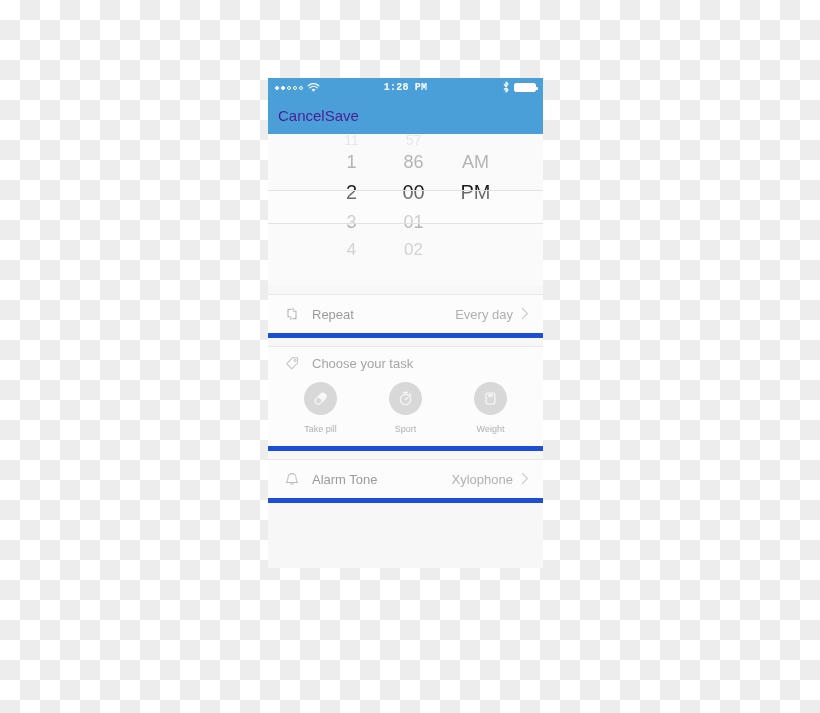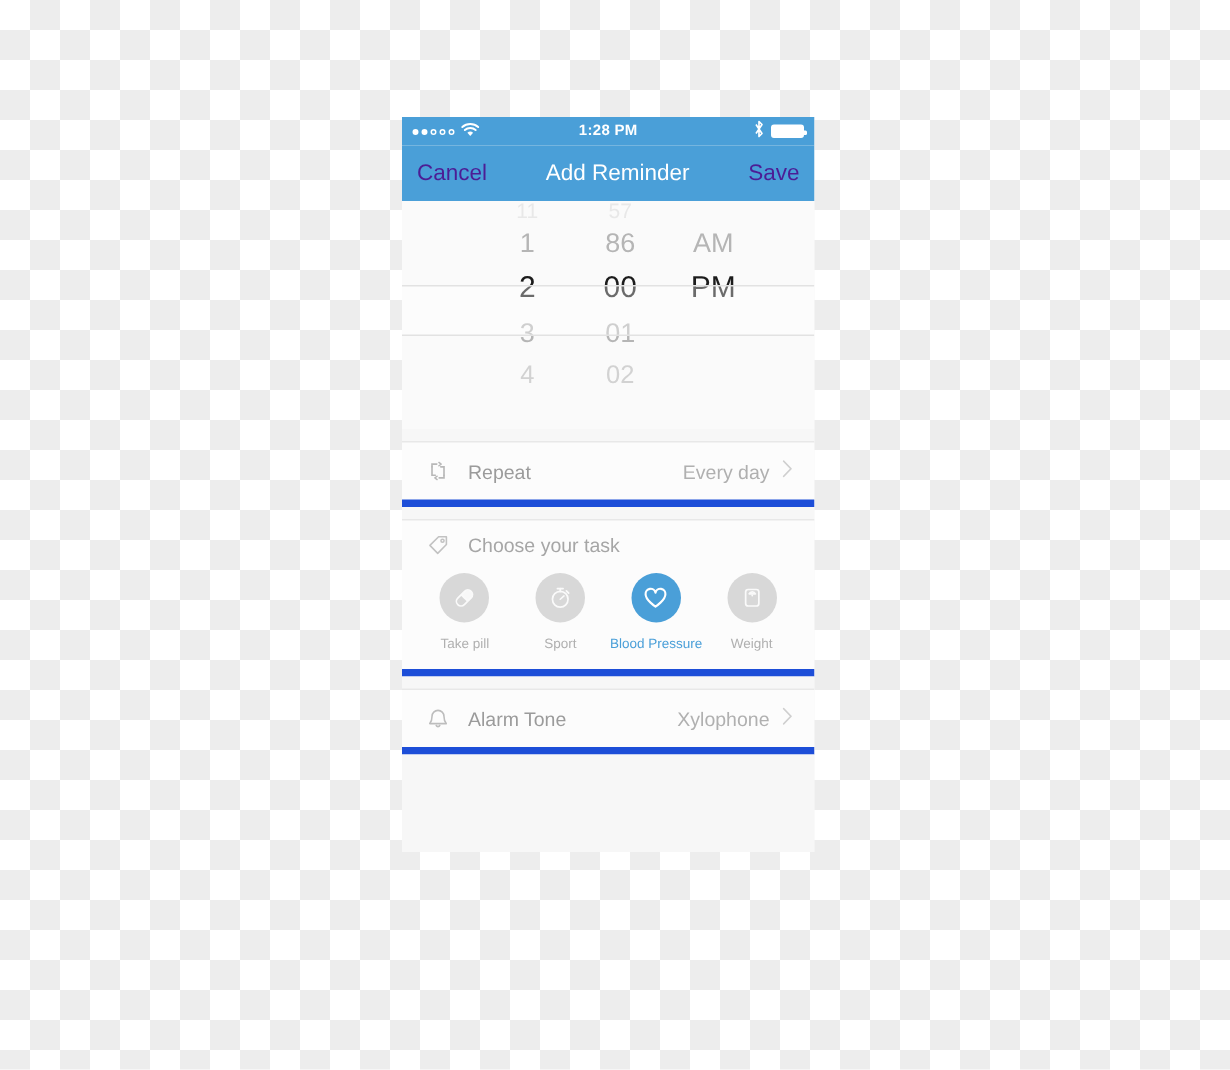--- a/index.html
+++ b/index.html
@@ -48,20 +48,21 @@
     border: 1px solid #ffffff; box-sizing: border-box;
   }
   .dot.filled { background: #ffffff; }
   .wifi-ico { display: block; }
   .status-center {
     font-size: 10px;
     font-weight: bold;
     letter-spacing: 0.2px;
     color: #ffffff;
     white-space: nowrap;
+    font-family: Liberation Mono, monospace;
   }
   .status-right {
     flex: 1;
     display: flex;
     align-items: center;
     justify-content: flex-end;
     gap: 4px;
   }
   .battery {
     width: 22px; height: 9px;
@@ -255,21 +256,20 @@
         <svg width="8" height="12" viewBox="0 0 8 12">
           <path d="M2 3 L6 9 L4 11 V1 L6 3 L2 9" stroke="#fff" stroke-width="1.1" fill="none" stroke-linejoin="round"></path>
         </svg>
       </span>
       <span class="battery"></span>
     </div>
   </div>
 
   <div class="nav-bar">
     <div class="nav-btn">Cancel</div>
-    <div class="nav-title">Add Reminder</div>
     <div class="nav-btn">Save</div>
   </div>
 
   <div class="picker">
     <div class="picker-rows">
       <div class="picker-row r0">
         <span class="pk-col pk-hour">11</span>
         <span class="pk-col pk-min">57</span>
         <span class="pk-col pk-ampm"></span>
       </div>
@@ -359,28 +359,20 @@
             <circle cx="9.5" cy="10.5" r="5.2" stroke="#fafafa" stroke-width="1.15" fill="none"></circle>
             <path d="M7.6 3.4 h3.8" stroke="#fafafa" stroke-width="1.15" stroke-linecap="round"></path>
             <path d="M9.5 3.4 v2" stroke="#fafafa" stroke-width="1.15" stroke-linecap="round"></path>
             <path d="M9.5 10.5 L12 8.3" stroke="#fafafa" stroke-width="1.1" stroke-linecap="round"></path>
             <path d="M13.6 4.9 l1.5 1.5" stroke="#fafafa" stroke-width="1.15" stroke-linecap="round"></path>
           </svg>
         </span>
         <span class="task-name">Sport</span>
       </div>
 
-      <div class="task">
-        <span class="task-circle active">
-          <svg width="20" height="19" viewBox="0 0 20 19">
-            <path d="M10 15.4 C10 15.4 3.4 11.1 3.4 7.1 a3.35 3.35 0 0 1 6.6 -1.0 a3.35 3.35 0 0 1 6.6 1.0 C16.6 11.1 10 15.4 10 15.4 Z" stroke="#ffffff" stroke-width="1.4" fill="none" stroke-linejoin="round"></path>
-          </svg>
-        </span>
-        <span class="task-name active">Blood Pressure</span>
-      </div>
 
       <div class="task">
         <span class="task-circle">
           <svg width="19" height="19" viewBox="0 0 19 19">
             <rect x="5.1" y="4.0" width="8.8" height="11.0" rx="1.7" stroke="#fafafa" stroke-width="1.15" fill="none"></rect>
             <path d="M7.4 6.9 a2.3 2.3 0 0 1 4.2 0 Z" stroke="#fafafa" stroke-width="1.1" fill="none" stroke-linejoin="round"></path>
             <circle cx="9.5" cy="8.0" r="0.6" fill="#fafafa"></circle>
           </svg>
         </span>
         <span class="task-name">Weight</span>

